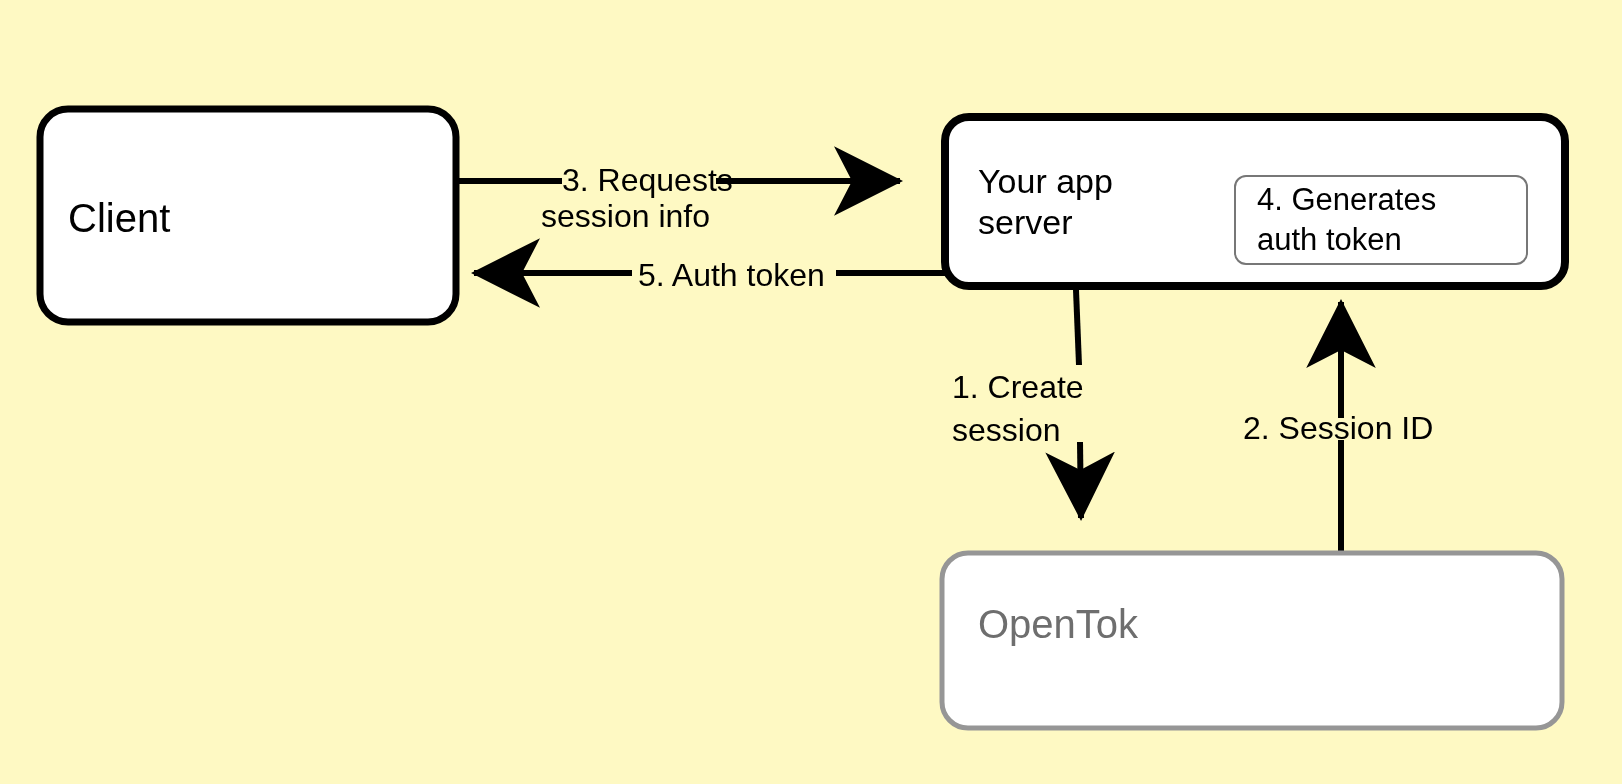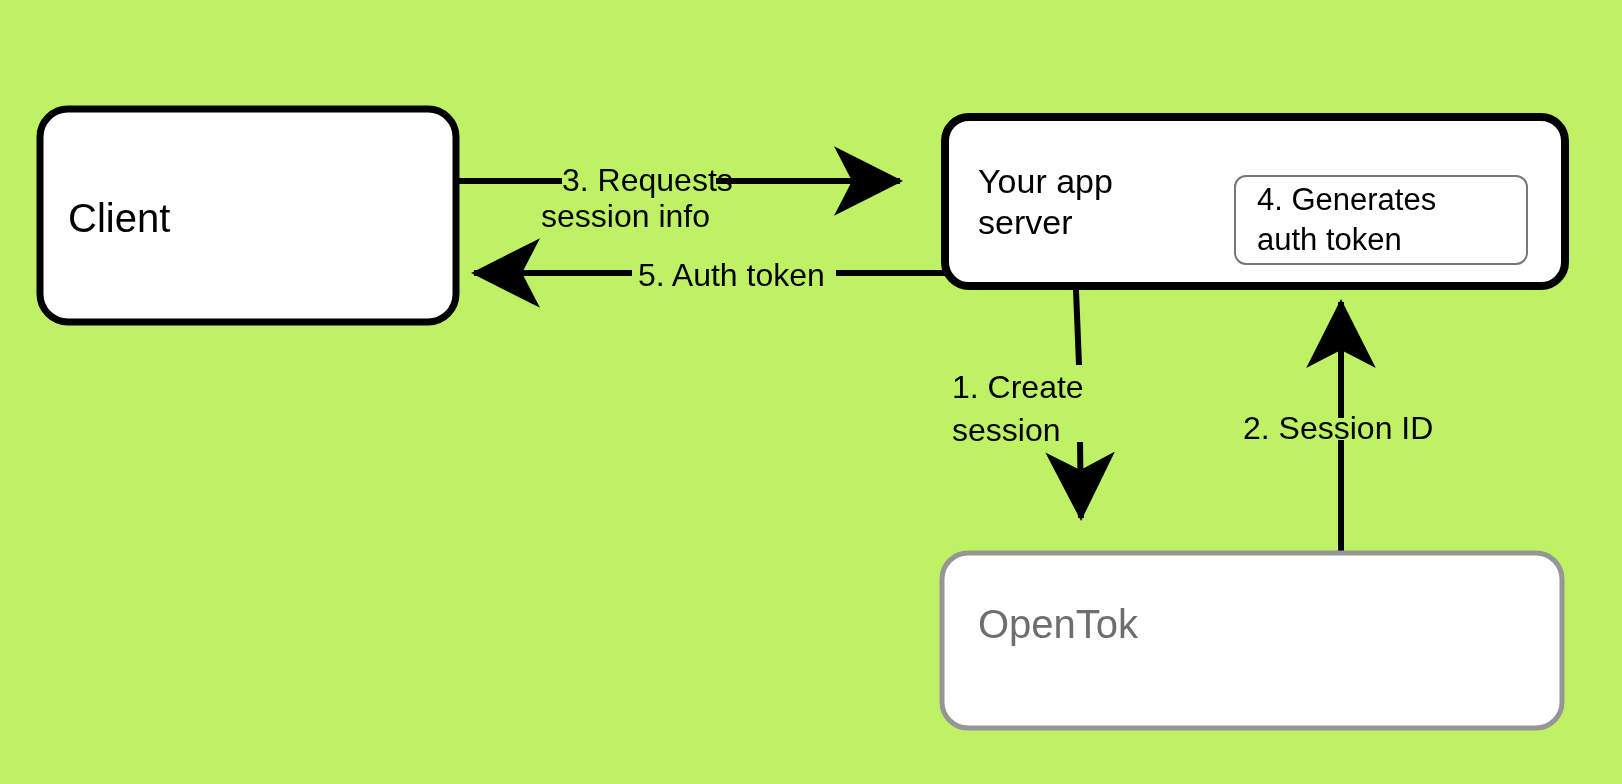--- a/index.html
+++ b/index.html
@@ -8,21 +8,21 @@
     background: #ffffff;
   }
   body {
     font-family: "Liberation Sans", sans-serif;
     color: #000000;
   }
   #canvas {
     position: relative;
     width: 1622px;
     height: 784px;
-    background: #bef264;
+    background: #fef9c3;
     overflow: hidden;
   }
   #diagram-svg {
     position: absolute;
     left: 0;
     top: 0;
     width: 1622px;
     height: 784px;
   }
   .node-label {

